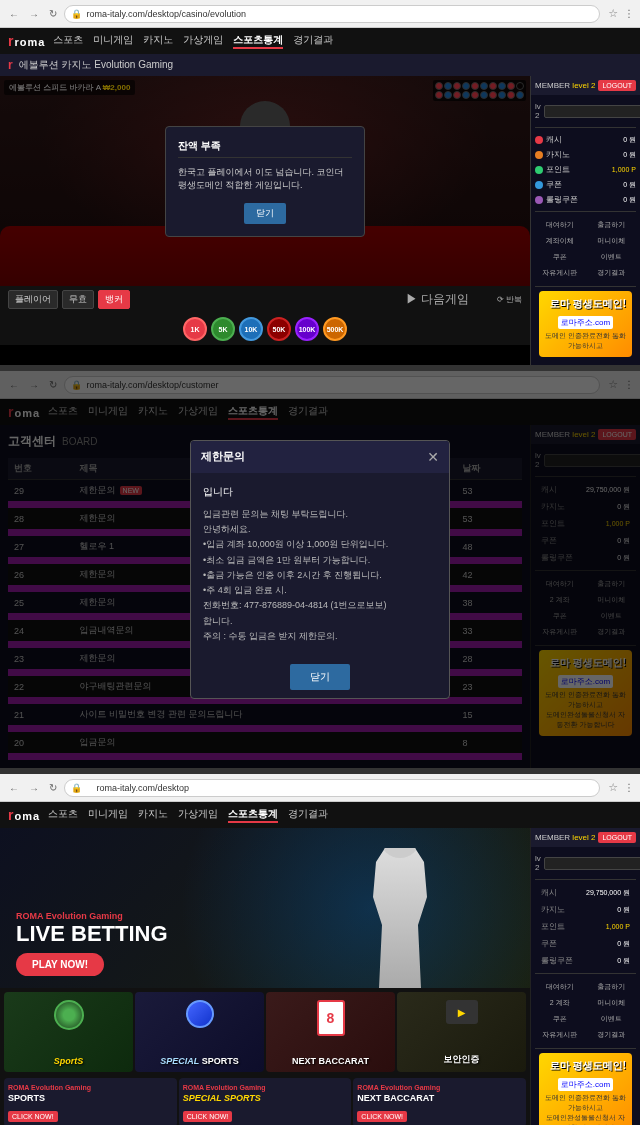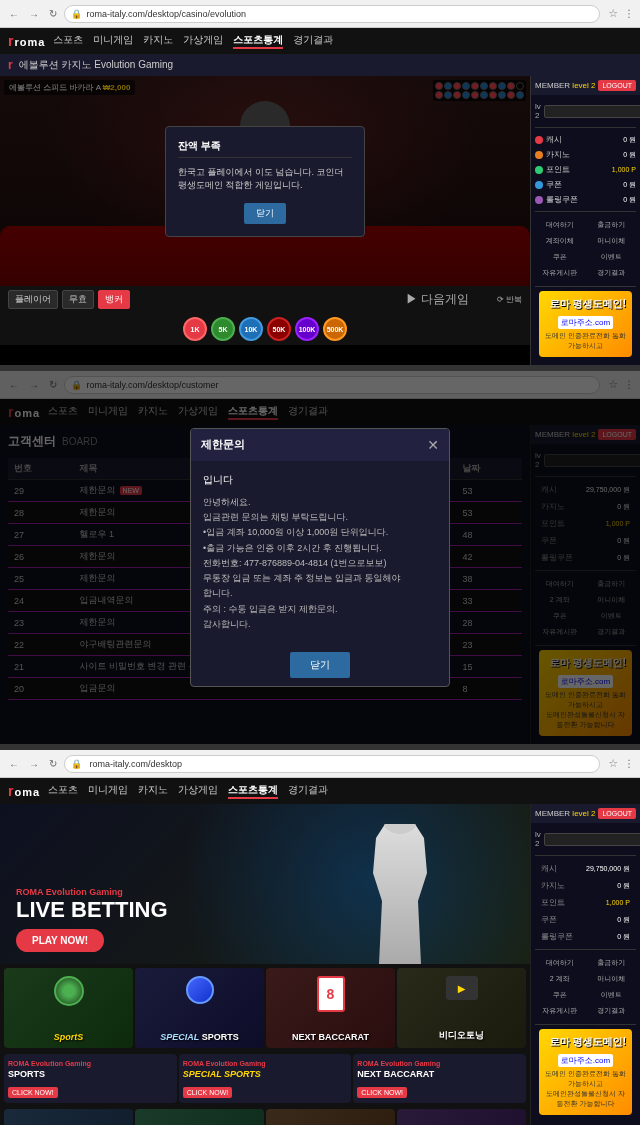--- a/index.html
+++ b/index.html
@@ -350,21 +350,21 @@
     .board-table th {
       background: #1a1a2e;
       color: #aaa;
       padding: 4px 6px;
       text-align: left;
       border-bottom: 1px solid #333;
     }
     .board-table td {
       padding: 4px 6px;
       color: #ccc;
-      border-bottom: 1px solid #a21caf;
+      border-bottom: 7px solid #a21caf;
     }
     .board-table tr:nth-child(even) td { background: #111; }
     .board-table .new-badge {
       background: #e63946;
       color: #fff;
       font-size: 7px;
       padding: 1px 3px;
       border-radius: 2px;
       margin-left: 4px;
     }
@@ -950,49 +950,49 @@
 
   <div class="modal-overlay">
     <div class="modal-box">
       <div class="modal-header">
         <span class="title">제한문의</span>
         <span class="close">✕</span>
       </div>
       <div class="modal-content">
         <div class="modal-greeting">입니다</div>
         <div class="modal-text" id="modal-text-content">
+            <div>입금관련 문의는 채팅 부탁드립니다.</div>
             <div>안녕하세요.</div>
-            <div>입금관련 문의는 채팅 부탁드립니다.</div>
             <div>•입금 계좌 10,000원 이상 1,000원 단위입니다.</div>
+            <div>•최소 입금 금액은 1만 원부터 가능합니다.</div>
             <div>•출금 가능은 인증 이후 2시간 후 진행됩니다.</div>
+            <div>•주 4회 입금 완료 시.</div>
             <div>전화번호: 477-876889-04-4814 (1번으로보보)</div>
-            <div>무통장 입금 또는 계좌 주 정보는 입금과 동일해야</div>
             <div>합니다.</div>
             <div>주의 : 수동 입금은 받지 제한문의.</div>
-            <div>감사합니다.</div>
           </div>
       </div>
       <div class="modal-footer">
         <button class="modal-close-btn">닫기</button>
       </div>
     </div>
   </div>
 </div>
 
 <div class="section-divider"></div>
 
 <div class="section-wrap s3">
 
   <div class="browser-chrome">
     <button class="nav-btn">←</button>
     <button class="nav-btn">→</button>
     <button class="nav-btn">↻</button>
     <div class="url-bar">
       <span>🔒</span>
-      <span style="margin-left:7px">roma-italy.com/desktop</span>
+      <span style="margin-left:14px">roma-italy.com/desktop</span>
     </div>
     <span class="star">☆</span>
     <span style="font-size:10px;color:#666;margin-left:2px">⋮</span>
   </div>
 
   <div class="top-nav">
     <div class="logo">
       <span style="color:#e63946;font-size:14px;font-weight:900">r</span><span style="color:#fff;font-size:11px">oma</span>
     </div>
     <div class="nav-items">
@@ -1035,21 +1035,21 @@
           <div class="tile-label">
             <span class="italic" style="color:#aaddff">SPECIAL</span> SPORTS
           </div>
         </div>
         <div class="game-tile tile-bg-baccarat">
           <div class="baccarat-icon"></div>
           <div class="tile-label">NEXT BACCARAT</div>
         </div>
         <div class="game-tile tile-bg-video">
           <div class="video-icon"></div>
-          <div class="tile-label">비디오토닝</div>
+          <div class="tile-label">보안인증</div>
         </div>
       </div>
 
       <div class="game-tiles2">
         <div class="game-tile2">
           <div class="tile2-logo">ROMA Evolution Gaming</div>
           <div class="tile2-title">
             <span>SPORTS</span>
           </div>
           <button class="tile2-clicknow">CLICK NOW!</button>

